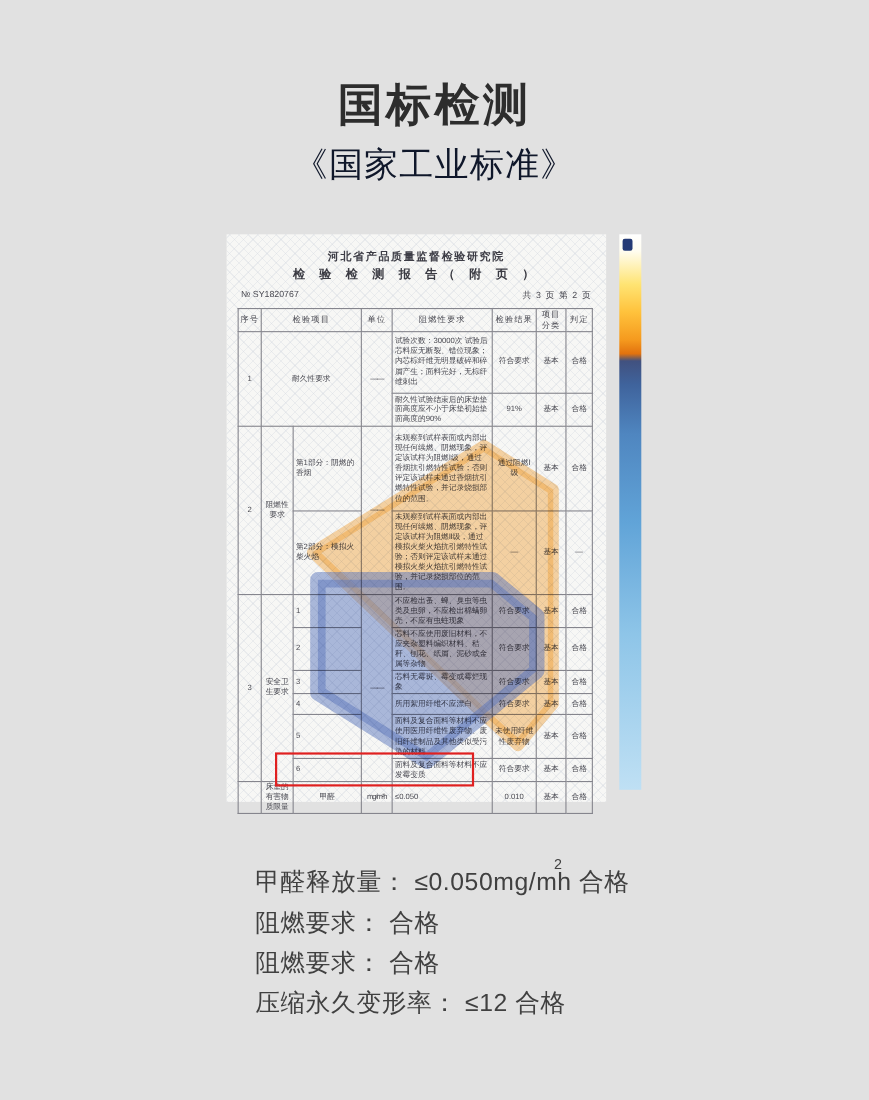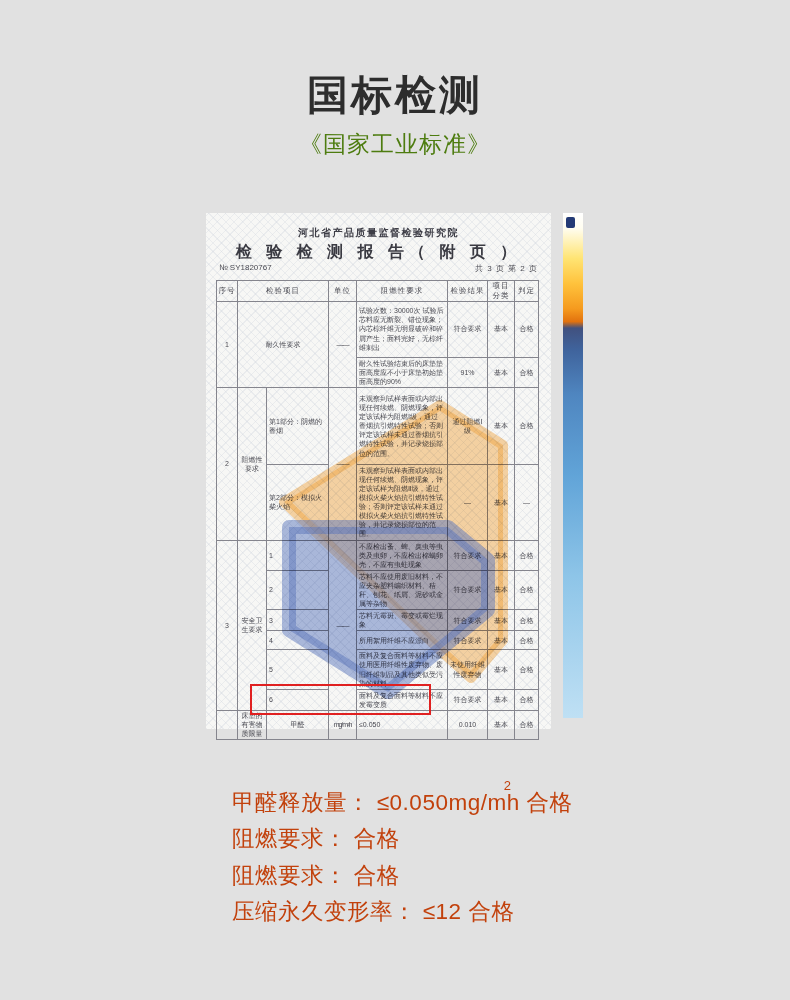--- a/index.html
+++ b/index.html
@@ -4,33 +4,33 @@
 <style>
   * { margin:0; padding:0; box-sizing:border-box; }
   html,body { width:790px; }
   body { font-family:"Liberation Sans","DejaVu Sans",sans-serif; background:#e1e1e1; }
   .canvas { position:relative; width:790px; height:1000px; background:#e1e1e1; overflow:hidden; }
 
   
   .page-title { position:absolute; top:68px; left:0; width:100%; text-align:center;
     font-size:41px; font-weight:bold; color:#2d2d2d; letter-spacing:3px; }
   .page-subtitle { position:absolute; top:129px; left:0; width:100%; text-align:center;
-    font-size:23px; color:#4d7c0f; letter-spacing:1px; }
+    font-size:31px; color:#0f172a; letter-spacing:1px; }
 
   
   .paper { position:absolute; left:206px; top:213px; width:345px; height:516px;
     background-color:#f7f7f5;
     background-image:
       repeating-linear-gradient(45deg, rgba(203,209,219,0.30) 0 1px, transparent 1px 6px),
       repeating-linear-gradient(-45deg, rgba(203,209,219,0.30) 0 1px, transparent 1px 6px);
     color:#45454d; }
   .institute { position:absolute; top:13px; left:0; width:100%; text-align:center;
     font-size:10px; font-weight:bold; letter-spacing:1.5px; color:#3d3d46; }
   .doc-title { position:absolute; top:29px; left:0; width:100%; text-align:center;
-    font-size:16px; font-weight:bold; letter-spacing:5px; color:#3a3a42; }
+    font-size:11px; font-weight:bold; letter-spacing:5px; color:#3a3a42; }
   .report-no { position:absolute; top:50px; left:13px; font-size:8px; color:#4a4a52; }
   .page-info { position:absolute; top:50px; right:13px; font-size:8px; color:#4a4a52; letter-spacing:1px; }
 
   
   table.report { position:absolute; left:10px; top:67px; width:322px;
     border-collapse:collapse; table-layout:fixed; }
   table.report th, table.report td { border:1px solid #85858d; color:#4a4a52;
     font-size:7px; line-height:1.3; text-align:center; vertical-align:middle;
     padding:0 1px; word-break:break-all; overflow:hidden; }
   table.report th { font-size:7.5px; font-weight:normal; letter-spacing:1px; }
@@ -55,21 +55,21 @@
   .strip { position:absolute; left:563px; top:213px; width:20px; height:505px;
     background:linear-gradient(to bottom,
       #ffffff 0%, #fffdf0 3%, #ffe473 9%, #ffc23c 14%, #f59a1e 19%,
       #e2720e 21.5%, #41517f 22.8%, #3f639c 27%, #4f86c0 36%,
       #61a4d8 52%, #8ec5e8 72%, #bfe0f4 100%); }
   .strip-mark { position:absolute; left:566px; top:217px; width:9px; height:11px;
     background:#243a75; border-radius:2px; }
 
   
   .summary { position:absolute; left:232px; top:779px; font-size:22.5px;
-    color:#c2410c; line-height:36.5px; letter-spacing:0.5px; }
+    color:#404040; line-height:36.5px; letter-spacing:0.5px; }
   .sup2 { display:inline-block; width:0; font-size:13px;
     transform:translate(-3px,-11px); }
 </style>
 </head>
 <body>
 
 <div class="canvas">
 
   <div class="page-title">国标检测</div>
   <div class="page-subtitle">《国家工业标准》</div>

